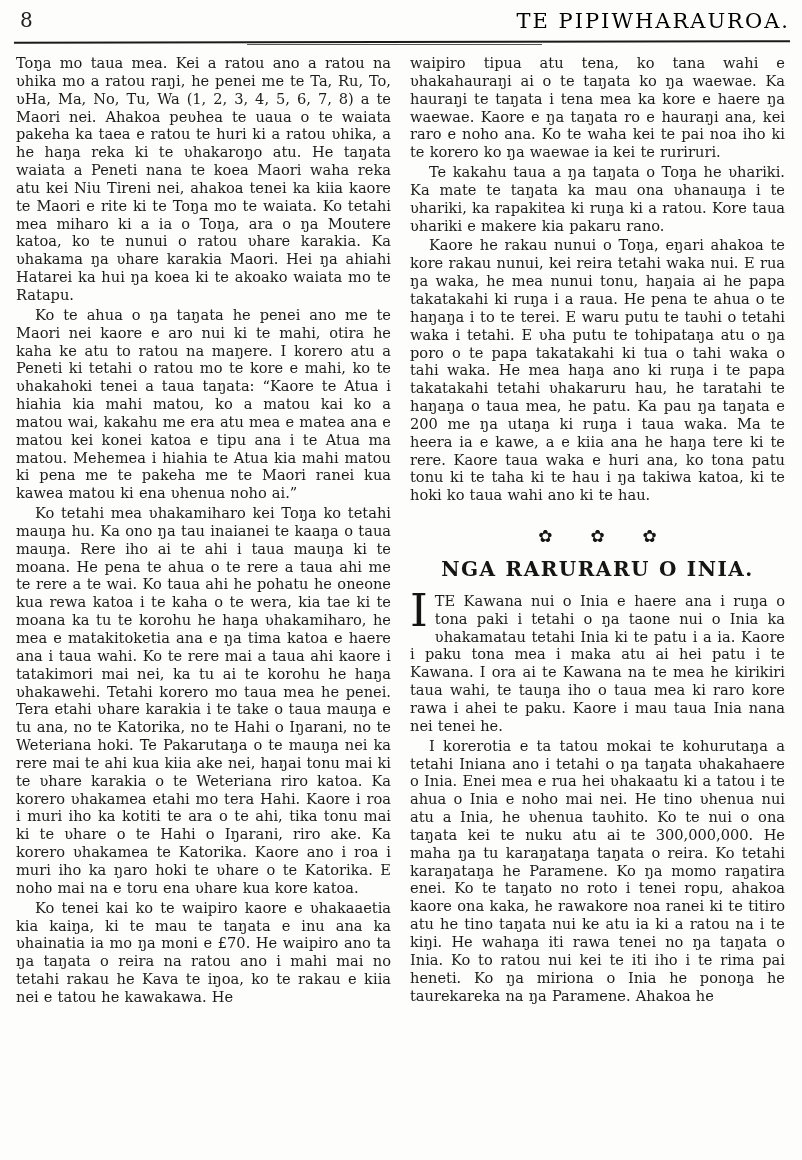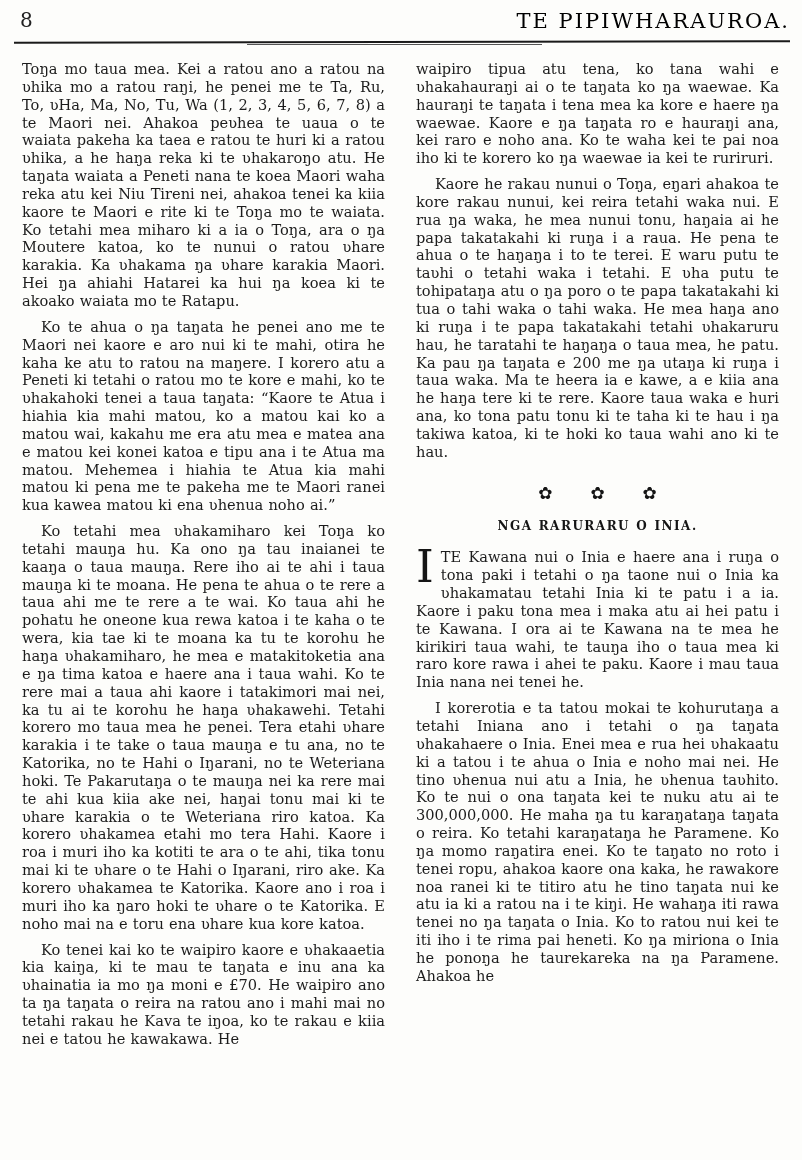--- a/index.html
+++ b/index.html
@@ -40,34 +40,34 @@
     gap:15px;
     margin-top:7px;
   }
   .col{
     width:379px;
     text-align:justify;
     font-size:14.6px;
     line-height:17.85px;
     word-spacing:0.5px;
   }
-  .col p{margin:8px;}
+  .col p{margin:2px;}
   .col p.indent{text-indent:1.3em;}
   .ornament-row{
     text-align:center;
     margin:24px 0 16px 0;
     font-size:17px;
     line-height:17px;
     color:#141414;
   }
   .ornament-row span{margin:0 16px;}
   .article-heading{
     text-align:center;
     font-weight:bold;
-    font-size:12px;
+    font-size:20px;
     letter-spacing:1.5px;
     margin:0 0 13px 0;
     color:#151515;
   }
   .dropcap{
     float:left;
     font-size:45px;
     line-height:34px;
     padding:2px 7px 0 0;
     color:#151515;
@@ -90,20 +90,21 @@
 
     <div class="col">
       <p>Toŋa mo taua mea.  Kei a ratou ano a ratou na ʋhika mo a ratou raŋi, he penei me te Ta, Ru, To, ʋHa, Ma, No, Tu, Wa (1, 2, 3, 4, 5, 6, 7, 8) a te Maori nei.  Ahakoa peʋhea te uaua o te waiata pakeha ka taea e ratou te huri ki a ratou ʋhika, a he haŋa reka ki te ʋhakaroŋo atu.  He taŋata waiata a Peneti nana te koea Maori waha reka atu kei Niu Tireni nei, ahakoa tenei ka kiia kaore te Maori e rite ki te Toŋa mo te waiata.  Ko tetahi mea miharo ki a ia o Toŋa, ara o ŋa Moutere katoa, ko te nunui o ratou ʋhare karakia.  Ka ʋhakama ŋa ʋhare karakia Maori.  Hei ŋa ahiahi Hatarei ka hui ŋa koea ki te akoako waiata mo te Ratapu.</p>
       <p class="indent">Ko te ahua o ŋa taŋata he penei ano me te Maori nei kaore e aro nui ki te mahi, otira he kaha ke atu to ratou na maŋere.  I korero atu a Peneti ki tetahi o ratou mo te kore e mahi, ko te ʋhakahoki tenei a taua taŋata: “Kaore te Atua i hiahia kia mahi matou, ko a matou kai ko a matou wai, kakahu me era atu mea e matea ana e matou kei konei katoa e tipu ana i te Atua ma matou.  Mehemea i hiahia te Atua kia mahi matou ki pena me te pakeha me te Maori ranei kua kawea matou ki ena ʋhenua noho ai.”</p>
       <p class="indent">Ko tetahi mea ʋhakamiharo kei Toŋa ko tetahi mauŋa hu.  Ka ono ŋa tau inaianei te kaaŋa o taua mauŋa.  Rere iho ai te ahi i taua mauŋa ki te moana.  He pena te ahua o te rere a taua ahi me te rere a te wai.  Ko taua ahi he pohatu he oneone kua rewa katoa i te kaha o te wera, kia tae ki te moana ka tu te korohu he haŋa ʋhakamiharo, he mea e matakitoketia ana e ŋa tima katoa e haere ana i taua wahi.  Ko te rere mai a taua ahi kaore i tatakimori mai nei, ka tu ai te korohu he haŋa ʋhakawehi.  Tetahi korero mo taua mea he penei.  Tera etahi ʋhare karakia i te take o taua mauŋa e tu ana, no te Katorika, no te Hahi o Iŋarani, no te Weteriana hoki.  Te Pakarutaŋa o te mauŋa nei ka rere mai te ahi kua kiia ake nei, haŋai tonu mai ki te ʋhare karakia o te Weteriana riro katoa.  Ka korero ʋhakamea etahi mo tera Hahi.  Kaore i roa i muri iho ka kotiti te ara o te ahi, tika tonu mai ki te ʋhare o te Hahi o Iŋarani, riro ake.  Ka korero ʋhakamea te Katorika.  Kaore ano i roa i muri iho ka ŋaro hoki te ʋhare o te Katorika.  E noho mai na e toru ena ʋhare kua kore katoa.</p>
       <p class="indent">Ko tenei kai ko te waipiro kaore e ʋhakaaetia kia kaiŋa, ki te mau te taŋata e inu ana ka ʋhainatia ia mo ŋa moni e £70.  He waipiro ano ta ŋa taŋata o reira na ratou ano i mahi mai no tetahi rakau he Kava te iŋoa, ko te rakau e kiia nei e tatou he kawakawa.  He</p>
     </div>
 
     <div class="col">
       <p>waipiro tipua atu tena, ko tana wahi e ʋhakahauraŋi ai o te taŋata ko ŋa waewae.  Ka hauraŋi te taŋata i tena mea ka kore e haere ŋa waewae.  Kaore e ŋa taŋata ro e hauraŋi ana, kei raro e noho ana.  Ko te waha kei te pai noa iho ki te korero ko ŋa waewae ia kei te ruriruri.</p>
+      <p class="indent">Te kakahu taua a ŋa taŋata o Toŋa he ʋhariki.  Ka mate te taŋata ka mau ona ʋhanauŋa i te ʋhariki, ka rapakitea ki ruŋa ki a ratou.  Kore taua ʋhariki e makere kia pakaru rano.</p>
       <p class="indent">Kaore he rakau nunui o Toŋa, eŋari ahakoa te kore rakau nunui, kei reira tetahi waka nui.  E rua ŋa waka, he mea nunui tonu, haŋaia ai he papa takatakahi ki ruŋa i a raua.  He pena te ahua o te haŋaŋa i to te terei.  E waru putu te taʋhi o tetahi waka i tetahi.  E ʋha putu te tohipataŋa atu o ŋa poro o te papa takatakahi ki tua o tahi waka o tahi waka.  He mea haŋa ano ki ruŋa i te papa takatakahi tetahi ʋhakaruru hau, he taratahi te haŋaŋa o taua mea, he patu.  Ka pau ŋa taŋata e 200 me ŋa utaŋa ki ruŋa i taua waka.  Ma te heera ia e kawe, a e kiia ana he haŋa tere ki te rere.  Kaore taua waka e huri ana, ko tona patu tonu ki te taha ki te hau i ŋa takiwa katoa, ki te hoki ko taua wahi ano ki te hau.</p>
 
       <div class="ornament-row">
         <span>✿</span>
         <span>✿</span>
         <span>✿</span>
       </div>
 
       <h2 class="article-heading">NGA RARURARU O INIA.</h2>
 

